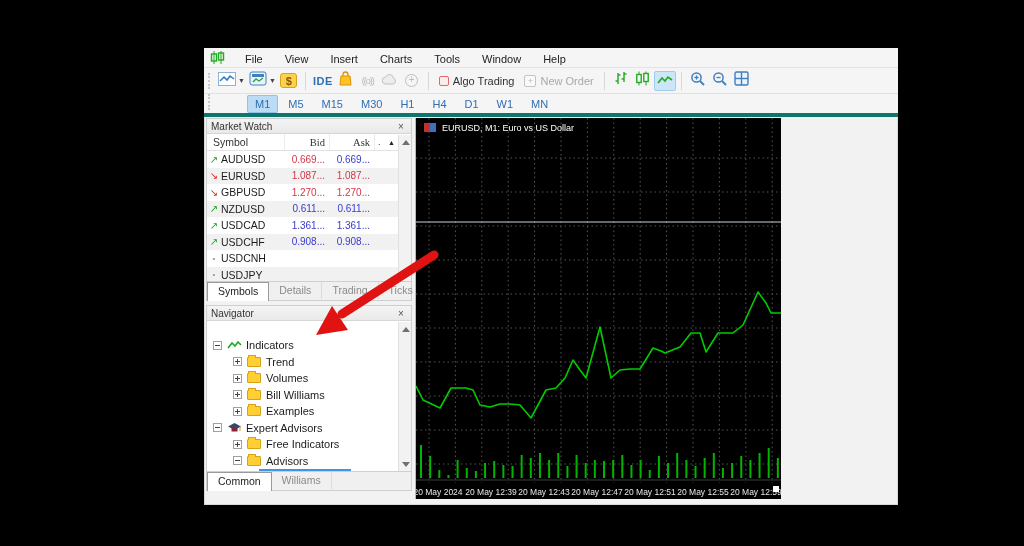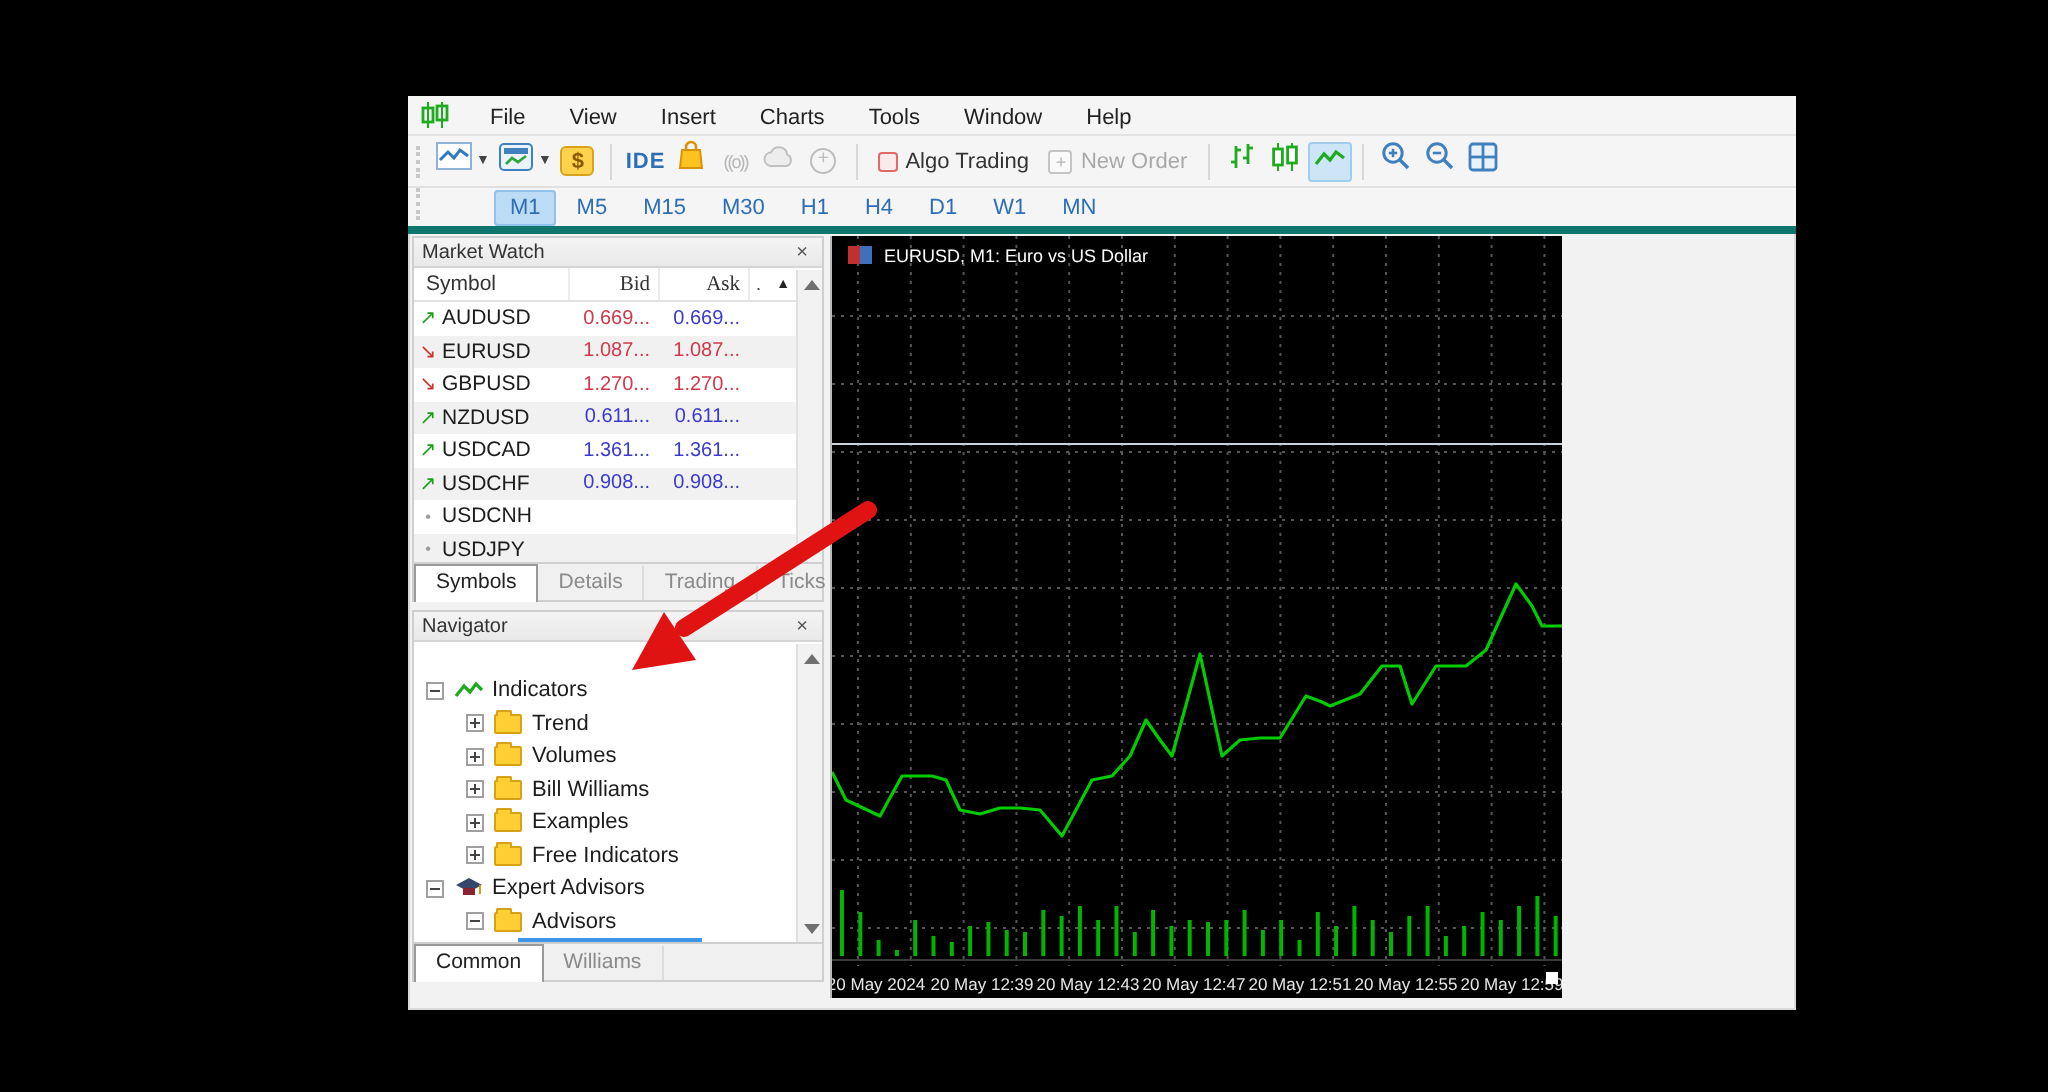--- a/index.html
+++ b/index.html
@@ -50,21 +50,21 @@
   .mw-dir{width:14px;text-align:center;font-size:10px;}
   .dir-up{color:#18a018;} .dir-down{color:#d03030;} .dir-none{color:#9a9a9a;font-size:8px;}
   .mw-sym{width:63px;color:#1c1c1c;}
   .mw-bid,.mw-ask{width:45px;text-align:right;padding-right:4px;font-size:10px;}
   .c-red{color:#d2374a;} .c-blue{color:#3a3ad0;}
   .vscroll{position:absolute;right:0;top:16px;width:13px;background:#f2f2f2;border-left:1px solid #e0e0e0;}
   .mw .vscroll{height:148px;}
   .sarrow{position:absolute;left:3px;width:0;height:0;border-left:4px solid transparent;border-right:4px solid transparent;}
   .sarrow.up{top:5px;border-bottom:5px solid #707070;}
   .sarrow.down{bottom:5px;border-top:5px solid #707070;}
-  .tabs{position:absolute;left:0;bottom:0;width:100%;height:19px;background:#f0f0f0;border-top:1px solid #cfcfcf;display:flex;align-items:center;font-size:10.5px;}
+  .tabs{position:absolute;left:0;bottom:0;width:100%;height:19px;background:#f0f0f0;border-top:1px solid #cfcfcf;display:flex;align-items:flex-start;font-size:10.5px;}
   .tab{padding:2px 10px 3px;color:#8a8a8a;border-right:1px solid #dcdcdc;}
   .tab.active{background:#fff;color:#222;border:1px solid #9a9a9a;border-bottom:none;margin-bottom:-1px;padding-bottom:4px;}
 
   
   .nav{top:187px;height:186px;}
   .nav-tree{position:relative;height:150px;overflow:hidden;padding-top:16px;}
   .tree-item{display:flex;align-items:center;height:16.5px;font-size:11px;color:#1c1c1c;}
   .expander{width:9px;height:9px;border:1px solid #a0a0a0;background:#fff;position:relative;flex:0 0 9px;margin-right:4px;}
   .expander::before{content:"";position:absolute;left:1px;right:1px;top:3px;height:1px;background:#444;}
   .expander.plus::after{content:"";position:absolute;top:1px;bottom:1px;left:3px;width:1px;background:#444;}
@@ -358,37 +358,37 @@
               </span>
               <span>Bill Williams</span>
             </div>
             <div class="tree-item" style="padding-left: 26px;">
               <span class="expander plus"></span>
               <span class="tree-ic">
                 <span class="folder"></span>
               </span>
               <span>Examples</span>
             </div>
-            <div class="tree-item" style="padding-left: 26px;">
-              <span class="expander plus"></span>
-              <span class="tree-ic">
-                <span class="folder"></span>
-              </span>
-              <span>Free Indicators</span>
-            </div>
             <div class="tree-item" style="padding-left: 6px;">
               <span class="expander minus"></span>
               <span class="tree-ic">
                 <svg width="15" height="12" viewBox="0 0 15 12">
                   <polygon points="7.5,1 14,4.5 7.5,8 1,4.5" fill="#35476b"></polygon>
                   <rect x="4.5" y="6" width="6" height="3.5" fill="#8a2430"></rect>
                   <line x1="13" y1="4.5" x2="13" y2="9" stroke="#c9a227" stroke-width="1"></line>
                 </svg>
               </span>
               <span>Expert Advisors</span>
+            </div>
+            <div class="tree-item" style="padding-left: 26px;">
+              <span class="expander plus"></span>
+              <span class="tree-ic">
+                <span class="folder"></span>
+              </span>
+              <span>Free Indicators</span>
             </div>
             <div class="tree-item" style="padding-left: 26px;">
               <span class="expander minus"></span>
               <span class="tree-ic">
                 <span class="folder"></span>
               </span>
               <span>Advisors</span>
             </div>
             <div class="sel-sliver"></div>
           </div>

